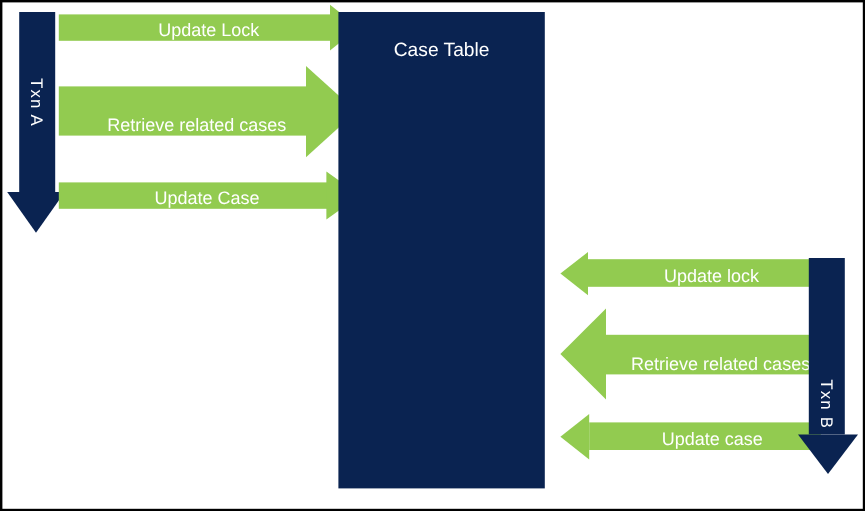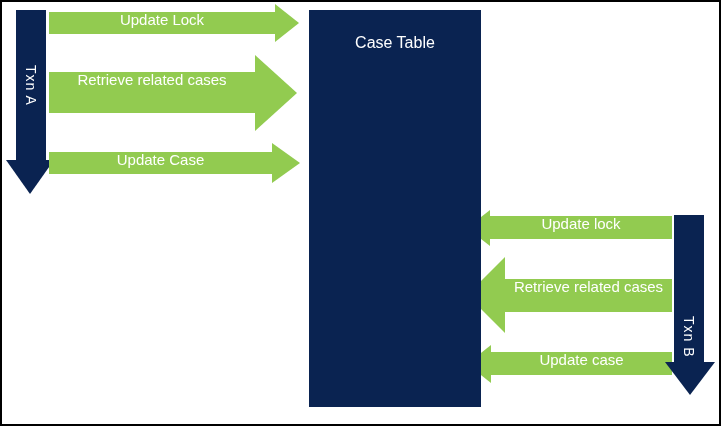--- a/index.html
+++ b/index.html
@@ -28,34 +28,34 @@
     color:var(--text-light);
     font-size:14px;
     letter-spacing:1px;
     white-space:nowrap;
   }
   .tri{position:absolute;width:0;height:0;}
   
   .hshaft{
     position:absolute;
     background:var(--green);
-    display:flex;align-items:flex-start;justify-content:center;
+    display:flex;align-items:flex-end;justify-content:center;padding-left:12px;
   }
   .hlabel{
     color:var(--text-light);
     font-size:15px;
     line-height:16px;
     text-align:center;
     white-space:nowrap;
   }
   .hlabel.wrap{white-space:normal;width:150px;}
   
   .case-table{
     position:absolute;
-    left:307px;top:8px;width:172px;height:397px;
+    left:280px;top:8px;width:172px;height:397px;
     background:var(--navy);
     z-index:5;
     display:flex;justify-content:center;
   }
   .case-table-label{
     margin-top:24px;
     color:var(--text-light);
     font-size:16px;
   }
 </style>

